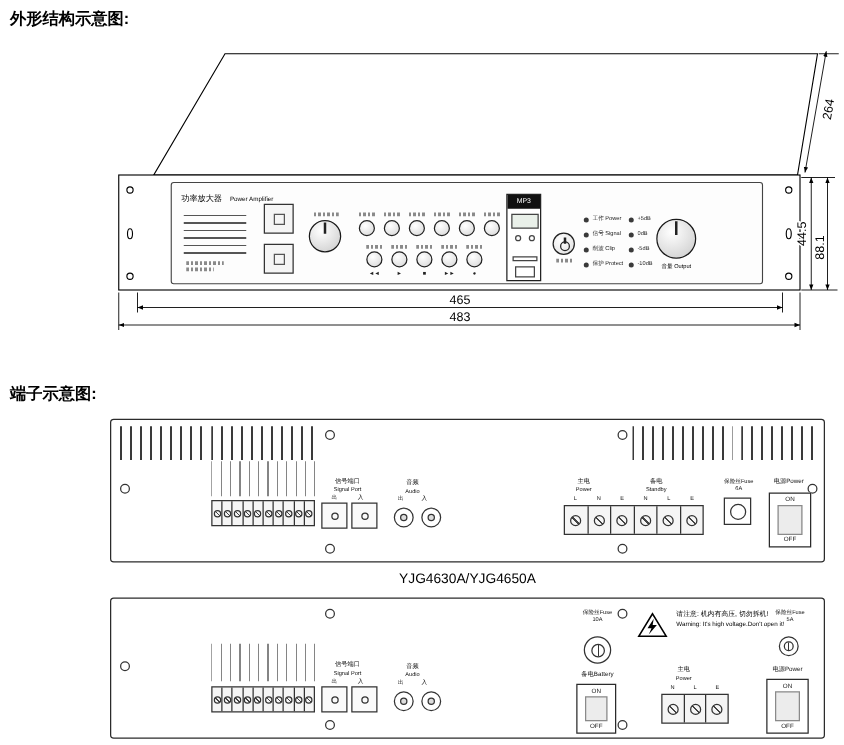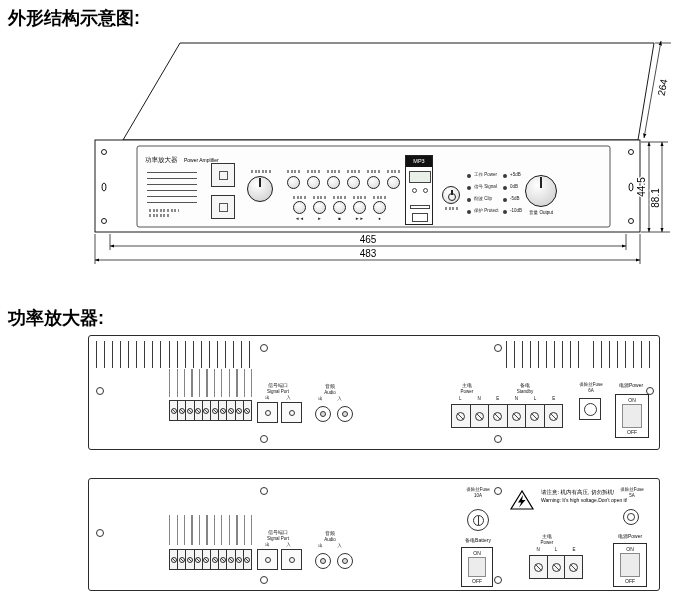--- a/index.html
+++ b/index.html
@@ -1,20 +1,20 @@
 <!DOCTYPE html>
 <html><head>
 <meta charset="utf-8">
 <style>
   html,body{margin:0;padding:0;background:#fff;}
   .page{position:relative;width:675px;height:596px;background:#fff;overflow:hidden;
         font-family:"Liberation Sans","DejaVu Sans",sans-serif;color:#000;}
   .page *{box-sizing:border-box;}
   .a{position:absolute;}
-  .heading{position:absolute;font-size:18px;font-weight:bold;white-space:nowrap;}
+  .heading{position:absolute;font-size:13px;font-weight:bold;white-space:nowrap;}
   .fp{position:absolute;left:137px;top:146px;width:473px;height:81px;overflow:hidden;}
   .rear{position:absolute;left:88px;width:572px;border:1.3px solid #2b2b2b;border-radius:3px;background:#fff;}
   .caption{position:absolute;left:88px;top:457px;width:572px;text-align:center;font-size:11px;}
   .vents{position:absolute;background:repeating-linear-gradient(90deg,#3a3a3a 0 1.5px,transparent 1.5px 8px);}
   .rotl{position:absolute;background:repeating-linear-gradient(90deg,#6f6f6f 0 1px,transparent 1px 7.5px);opacity:.85;}
   .screw{position:absolute;width:8px;height:8px;border:1px solid #333;border-radius:50%;background:#fff;}
   .scr{border:1px solid #333;border-radius:50%;flex:none;
        background:linear-gradient(45deg,transparent 44%,#444 44% 56%,transparent 56%);}
   .tstrip{position:absolute;display:flex;border:1px solid #333;background:#f5f5f5;}
   .tcell{flex:1;border-right:1px solid #333;display:flex;align-items:center;justify-content:center;}
@@ -201,21 +201,21 @@
 
     <div class="knob" style="left:388px;top:29px;width:32px;height:32px">
         <i></i>
       </div>
     <div class="a" style="left:382px;top:64px;width:44px;text-align:center;font-size:4.5px">
       <span>音量</span>
       <span>Output</span>
     </div>
   </div>
 
-  <div class="heading" style="left:8px;top:306px">功率放大器:</div>
+  <div class="heading" style="left:8px;top:306px">端子示意图:</div>
 
   <div class="rear" style="top:335px;height:115px">
     <div class="vents" style="left:7px;top:5px;width:66px;height:27px"></div>
     <div class="vents" style="left:80px;top:5px;width:83px;height:27px"></div>
     <div class="vents" style="left:417px;top:5px;width:80px;height:27px"></div>
     <div class="vents" style="left:504px;top:5px;width:63px;height:27px"></div>
     <div class="screw" style="left:171px;top:8px"></div>
     <div class="screw" style="left:405px;top:8px"></div>
     <div class="screw" style="left:171px;top:99px"></div>
     <div class="screw" style="left:405px;top:99px"></div>
@@ -336,20 +336,21 @@
     <div class="lbl" style="left:520px;top:46px;width:44px">
       <span class="l1">电源Power</span>
     </div>
     <div class="switch" style="left:526px;top:58px;width:34px;height:44px">
       <span>ON</span>
       <i></i>
       <span>OFF</span>
     </div>
   </div>
 
+  <div class="caption">YJG4630A/YJG4650A</div>
 
 
   <div class="rear" style="top:478px;height:113px">
     <div class="screw" style="left:171px;top:8px"></div>
     <div class="screw" style="left:405px;top:8px"></div>
     <div class="screw" style="left:171px;top:97px"></div>
     <div class="screw" style="left:405px;top:97px"></div>
     <div class="screw" style="left:7px;top:50px"></div>
 
     <div class="rotl" style="left:80px;top:36px;width:83px;height:30px"></div>

